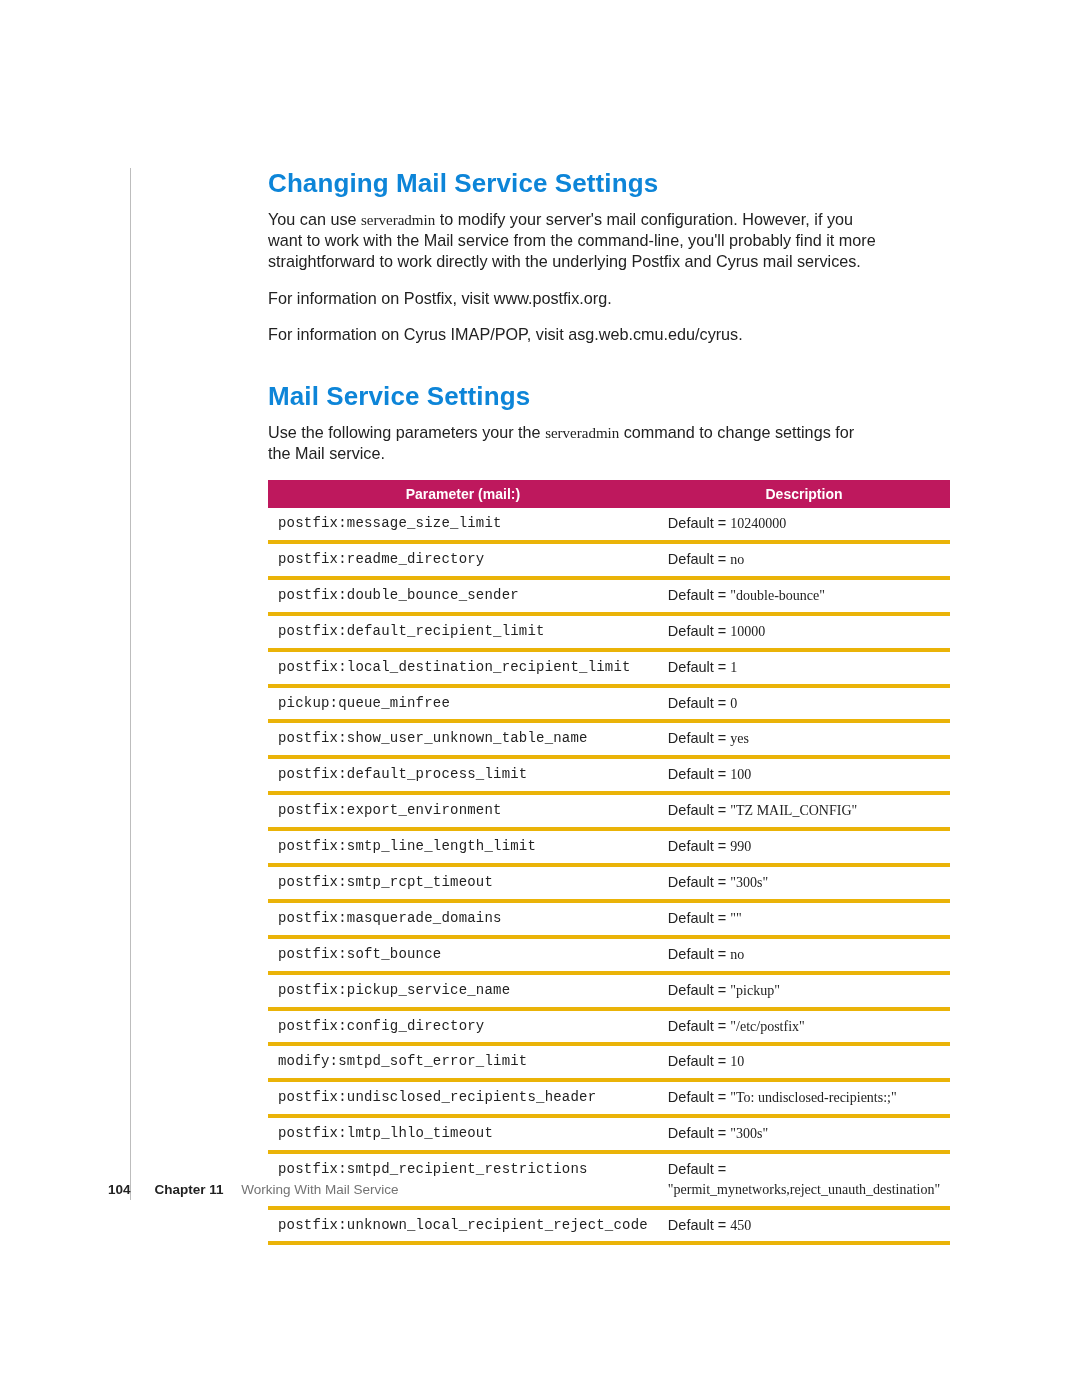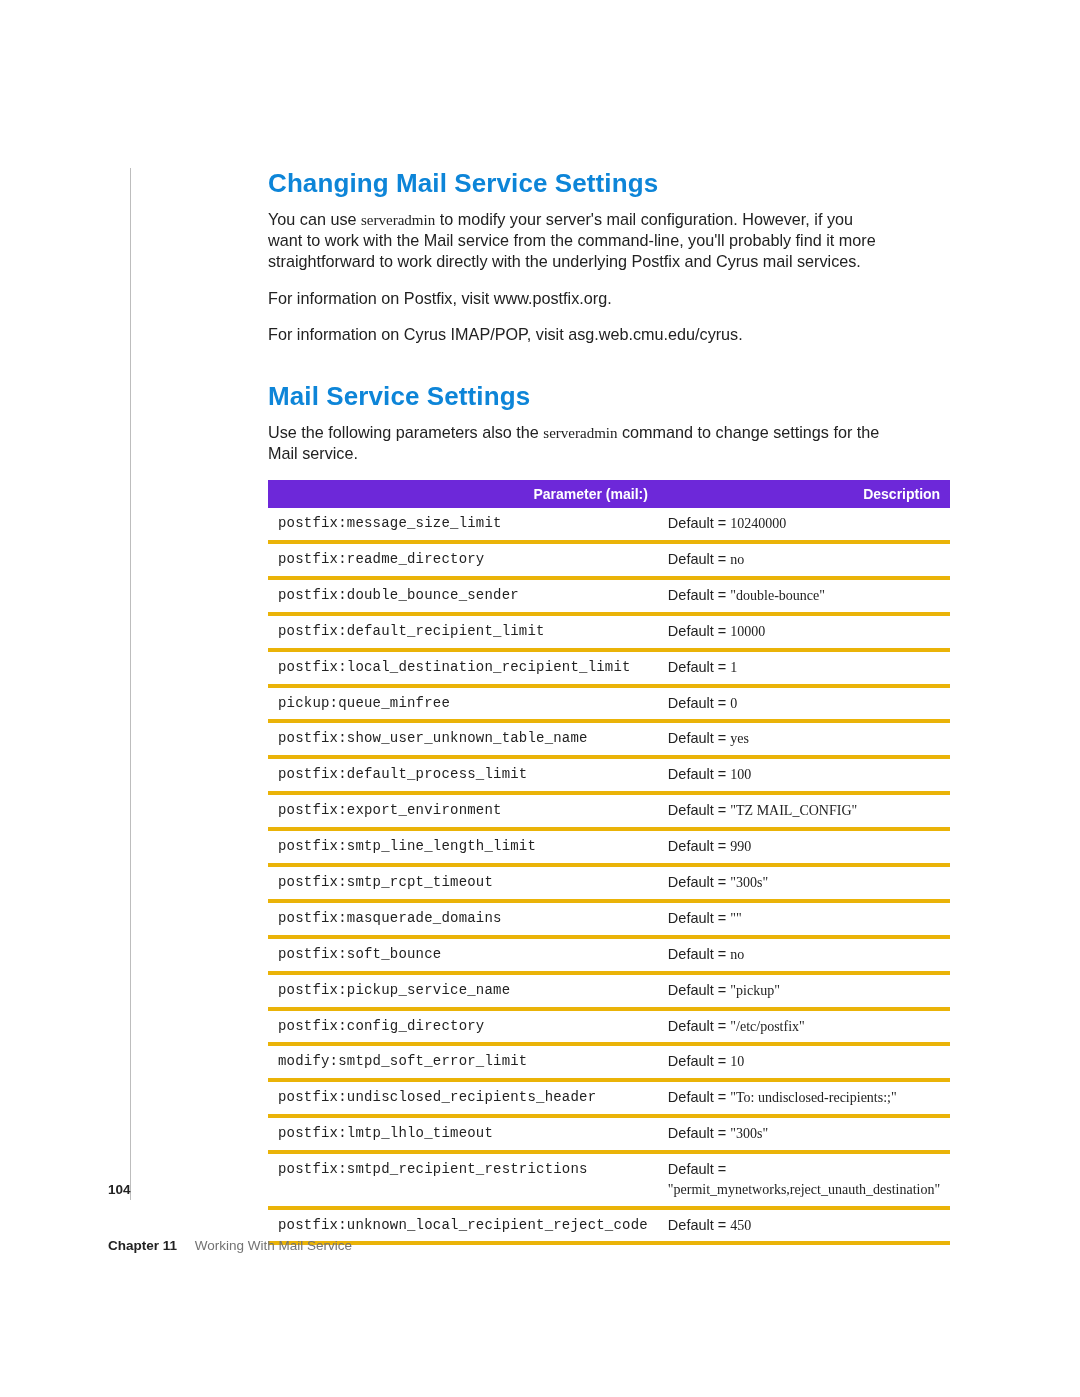--- a/index.html
+++ b/index.html
@@ -44,23 +44,23 @@
     color: #222;
   }
   .big-gap { height: 20px; }
   table.settings {
     width: 100%;
     border-collapse: collapse;
     font-size: 14.5px;
     margin-top: 4px;
   }
   table.settings thead th {
-    background: #6d28d9;
+    background: #be185d;
     color: #ffffff;
-    text-align: right;
+    text-align: center;
     font-weight: 700;
     font-size: 14px;
     padding: 6px 10px 6px 10px;
   }
   table.settings thead th:first-child { width: 61%; }
   table.settings tbody td {
     border-bottom: 4px solid #eab308;
     padding: 6px 10px 6px 10px;
     vertical-align: top;
     line-height: 1.35;
@@ -77,22 +77,21 @@
     color: #222;
   }
   table.settings tbody td.desc .mono { font-size: 14px; }
   .footer {
     position: absolute;
     left: 108px;
     top: 1182px;
     font-size: 13.5px;
     display: flex;
     align-items: baseline;
-    gap: 41px;
-    flex-direction: column;
+    gap: 24px;
   }
   .footer .pnum { font-weight: 700; color: #222; }
   .footer .chap { font-weight: 700; color: #222; margin-right: 14px; }
   .footer .title { color: #737373; }
 </style>
 </head>
 <body>
 
 <div class="rule"></div>
 
@@ -105,21 +104,21 @@
   </p>
 
   <p class="para">For information on Postfix, visit www.postfix.org.</p>
   <p class="para">For information on Cyrus IMAP/POP, visit asg.web.cmu.edu/cyrus.</p>
 
   <div class="big-gap"></div>
 
   <h2>Mail Service Settings</h2>
 
   <p class="para">
-    <span>Use the following parameters also the </span><span class="mono">serveradmin</span><span> command to change settings for the Mail service.</span>
+    <span>Use the following parameters your the </span><span class="mono">serveradmin</span><span> command to change settings for the Mail service.</span>
   </p>
 
   <table class="settings">
     <thead>
       <tr>
         <th>Parameter (mail:)</th>
         <th>Description</th>
       </tr>
     </thead>
     <tbody id="tbody">

